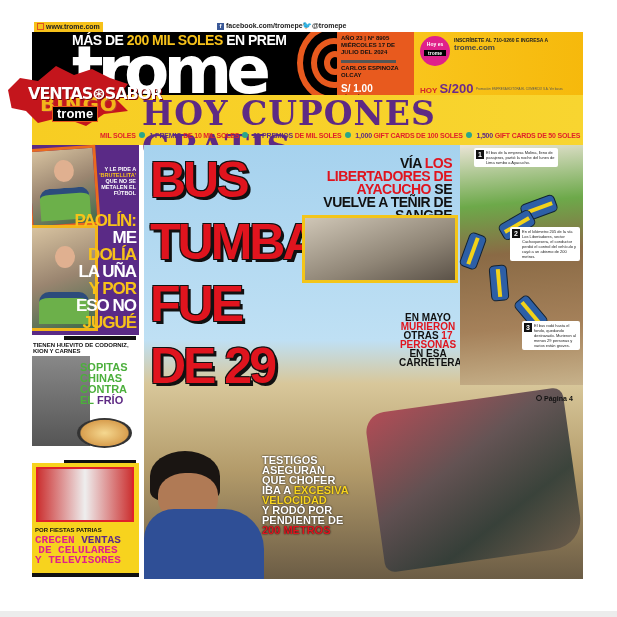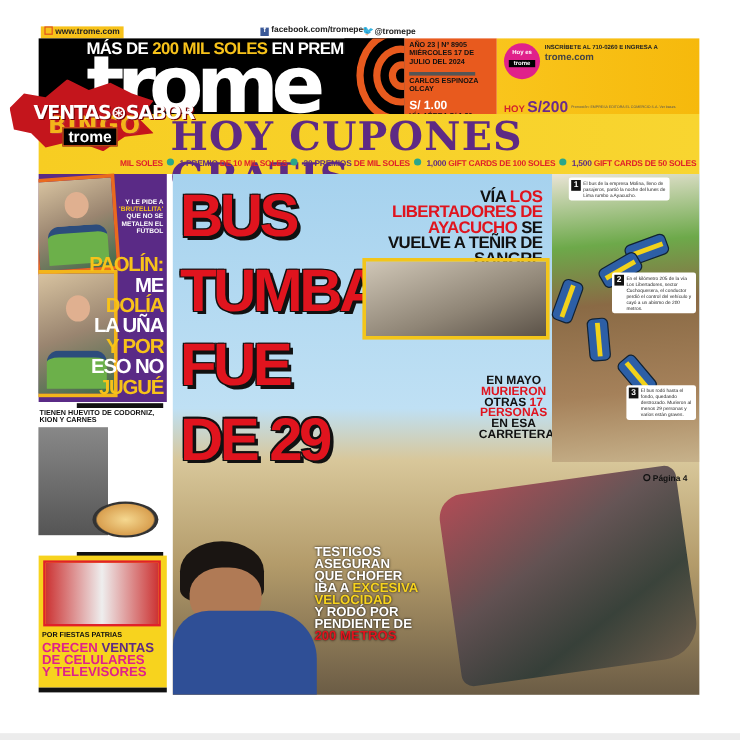--- a/index.html
+++ b/index.html
@@ -64,21 +64,21 @@
   .sopitas { position:absolute; left:0; top:195px; width:107px; height:120px; }
   .sopitas-kicker { position:absolute; left:1px; top:2px; font-size:6px; font-weight:bold; color:#111; line-height:6px; }
   .sopitas .ph { left:-2px; top:16px; width:60px; height:90px; background:linear-gradient(180deg,#888,#555); }
   .sopitas-head { position:absolute; left:48px; top:22px; font-size:11px; font-weight:bold; color:#4caf3c; line-height:11px; font-family:"Liberation Sans Narrow","Liberation Sans",sans-serif; }
   .sopitas-head .p { color:#5e2a84; }
   .bowl { position:absolute; left:45px; top:78px; width:55px; height:30px; border-radius:50%; background:radial-gradient(#f5d890,#d9a050 60%,#333 64%); }
   .blackbar { position:absolute; height:4px; background:#111; }
   .celulares { position:absolute; left:0; top:318px; width:107px; height:110px; background:#f7d31e; }
   .celulares .ph { left:4px; top:4px; width:98px; height:55px; border:2px solid #e0212a; background:linear-gradient(90deg,#c33,#eee 50%,#c33); }
   .cel-kicker { position:absolute; left:3px; top:64px; font-size:6px; font-weight:bold; color:#111; }
-  .cel-head { position:absolute; left:3px; top:72px; font-size:11px; font-weight:bold; color:#e0218a; line-height:10px; font-family:Liberation Sans, sans-serif; }
+  .cel-head { position:absolute; left:3px; top:72px; font-size:11px; font-weight:bold; color:#e0218a; line-height:10px; font-family:Liberation Mono, monospace;text-align:center; }
   .cel-head .k { color:#5e2a84; }
 
   
   .main { position:absolute; left:112px; top:125px; width:439px; height:434px; background:linear-gradient(180deg,#a6d2ee 0%,#bfe0f4 45%,#d8c79a 55%,#b39b6a 75%,#6b5c45 100%); overflow:hidden; }
   .headline { position:absolute; left:6px; top:4px; font-size:50px; font-weight:bold; color:#e0141e; line-height:62px; letter-spacing:-3px; font-family:"Liberation Sans Narrow","Liberation Sans",sans-serif; text-shadow:3px 3px 0 #111, -1px -1px 0 #111, 1px -1px 0 #111, -1px 1px 0 #111; }
   .via-kicker { position:absolute; left:178px; top:12px; width:130px; text-align:right; font-size:14px; font-weight:bold; line-height:13px; color:#111; letter-spacing:-0.5px; font-family:"Liberation Sans Narrow","Liberation Sans",sans-serif; }
   .via-kicker .r { color:#e0141e; }
   .inset { position:absolute; left:158px; top:70px; width:156px; height:68px; border:3px solid #f3c51a; background:linear-gradient(160deg,#cfc6b6,#8f8576 60%,#5b5248); }
   .mayo { position:absolute; left:255px; top:168px; width:58px; text-align:center; font-size:10px; font-weight:bold; line-height:9px; color:#111; font-family:"Liberation Sans Narrow","Liberation Sans",sans-serif; }
   .mayo .r { color:#e0141e; }
@@ -174,20 +174,26 @@
         <div class="y">Y POR</div>
         <div class="w">ESO NO</div>
         <div class="y">JUGUÉ</div>
       </div>
     </div>
     <div class="blackbar" style="left:32px;top:191px;width:72px;"></div>
 
     <div class="sopitas">
       <div class="sopitas-kicker">TIENEN HUEVITO DE CODORNIZ, KION Y CARNES</div>
       <div class="photo ph"></div>
+      <div class="sopitas-head">
+        <div>SOPITAS</div>
+        <div>CHINAS</div>
+        <div>CONTRA</div>
+        <div><span>EL </span><span class="p">FRÍO</span></div>
+      </div>
       <div class="bowl"></div>
     </div>
     <div class="blackbar" style="left:32px;top:315px;width:72px;"></div>
 
     <div class="celulares">
       <div class="photo ph"></div>
       <div class="cel-kicker">POR FIESTAS PATRIAS</div>
       <div class="cel-head">
         <div><span>CRECEN </span><span class="k">VENTAS</span></div>
         <div>DE CELULARES</div>

